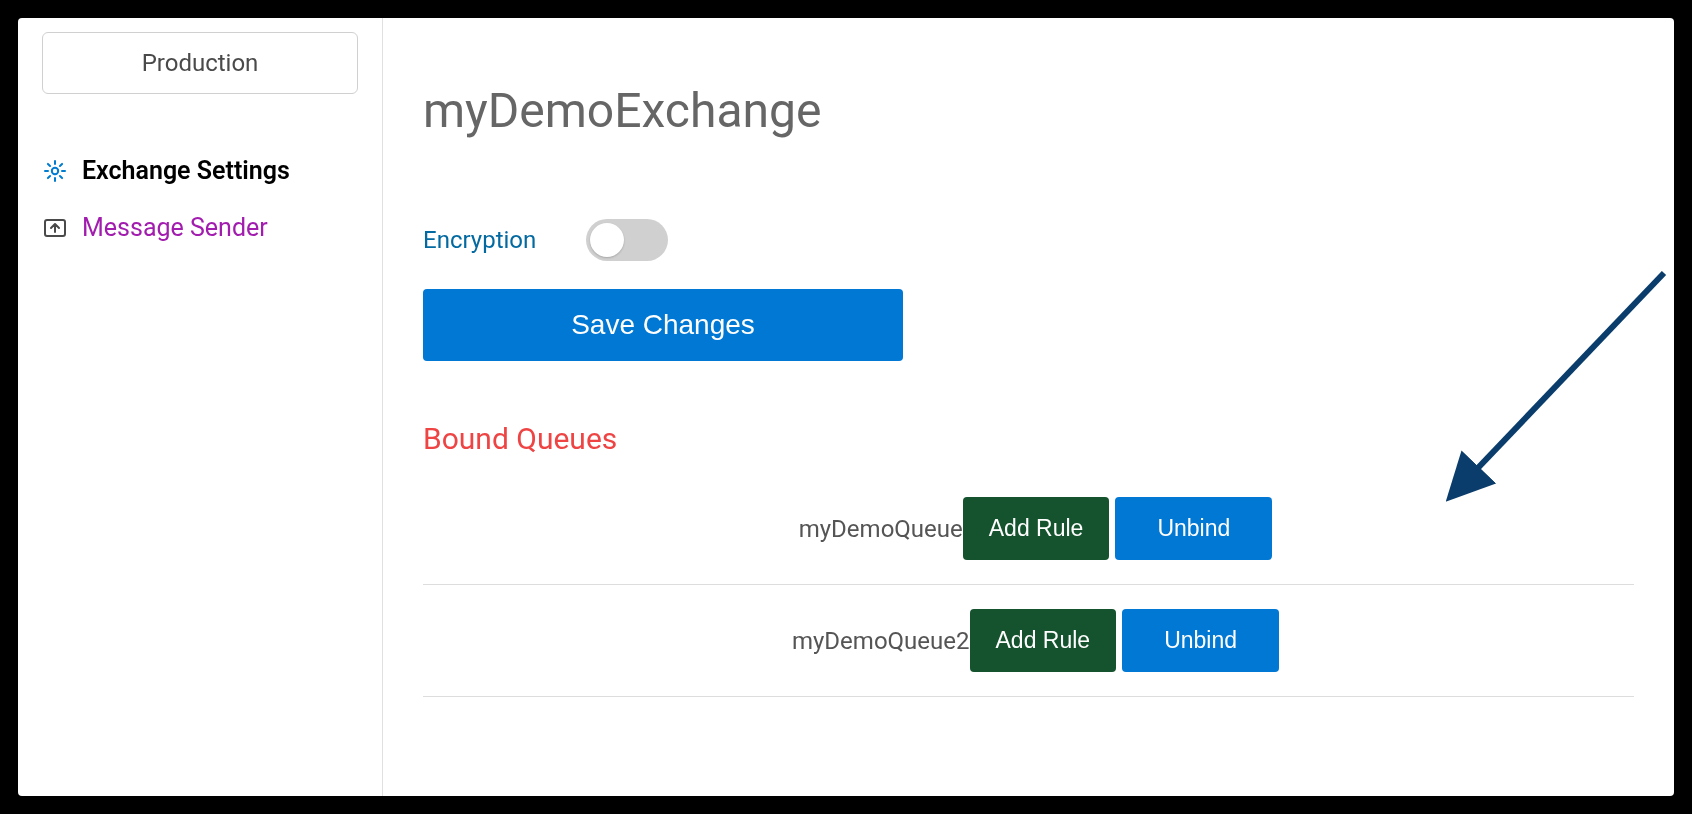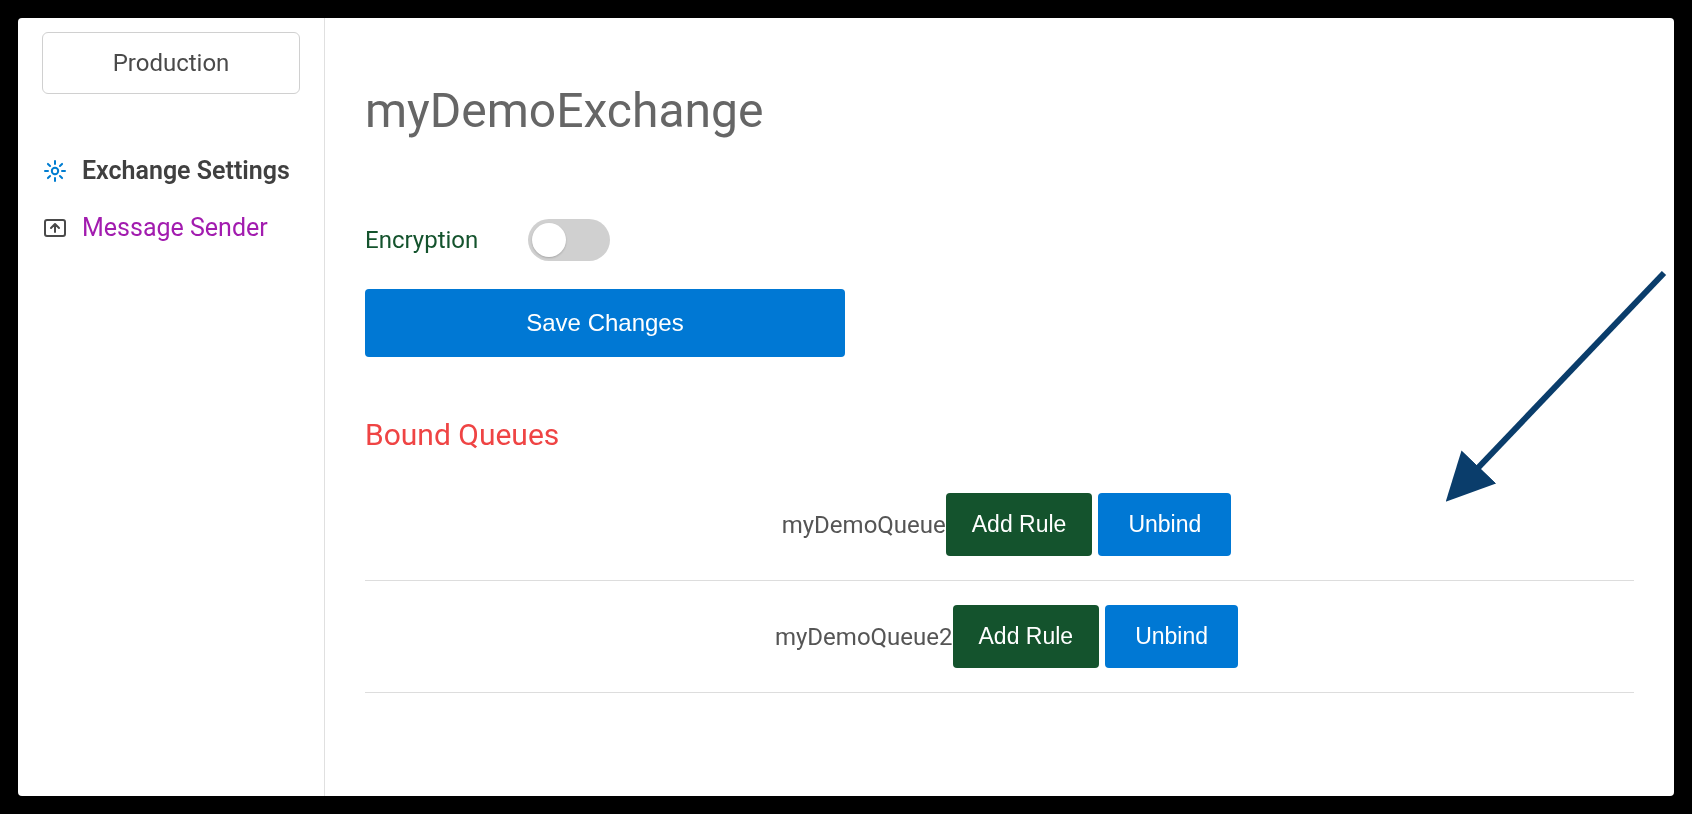--- a/index.html
+++ b/index.html
@@ -19,21 +19,21 @@
       top: 18px;
       left: 18px;
       right: 18px;
       bottom: 18px;
       background: #fff;
       display: flex;
       border-radius: 4px;
       overflow: visible;
     }
     .sidebar {
-      width: 307px;
+      width: 365px;
       border-right: 1px solid #e0e0e0;
       padding: 14px 24px 0 24px;
       display: flex;
       flex-direction: column;
     }
     .env-selector {
       border: 1px solid #d0d0d0;
       border-radius: 6px;
       padding: 16px 20px;
       text-align: center;
@@ -58,21 +58,21 @@
     }
     .nav-item {
       display: flex;
       align-items: center;
       gap: 14px;
       font-size: 25px;
       padding: 14px 0;
       cursor: pointer;
     }
     .nav-item.active {
-      color: #404040;
+      color: #000000;
       font-weight: 600;
     }
     .nav-item:not(.active) {
       color: #a21caf;
     }
     .nav-icon {
       width: 26px;
       height: 26px;
       display: flex;
       align-items: center;
@@ -90,21 +90,21 @@
       margin-bottom: 80px;
     }
     .encryption-row {
       display: flex;
       align-items: center;
       gap: 50px;
       margin-bottom: 28px;
     }
     .encryption-label {
       font-size: 24px;
-      color: #14532d;
+      color: #0369a1;
     }
     .toggle {
       width: 82px;
       height: 42px;
       background: #d0d0d0;
       border-radius: 21px;
       position: relative;
       cursor: pointer;
     }
     .toggle-knob {
@@ -114,21 +114,21 @@
       background: #fff;
       border-radius: 50%;
       top: 4px;
       left: 4px;
       box-shadow: 0 1px 2px rgba(0,0,0,0.2);
     }
     .save-button {
       background: #0078d4;
       color: #fff;
       border: none;
-      font-size: 24px;
+      font-size: 28px;
       padding: 20px 0;
       width: 480px;
       border-radius: 4px;
       cursor: pointer;
       margin-bottom: 60px;
     }
     .section-title {
       font-size: 30px;
       font-weight: 400;
       color: #ef4444;
@@ -156,21 +156,21 @@
       font-size: 23px;
       padding: 18px 26px;
       border-radius: 4px;
       cursor: pointer;
     }
     .btn-unbind {
       background: #0078d4;
       color: #fff;
       border: none;
       font-size: 23px;
-      padding: 18px 30px;
+      padding: 18px 42px;
       border-radius: 4px;
       cursor: pointer;
     }
     .annotation-arrow {
       position: absolute;
       top: 245px;
       right: 0;
       pointer-events: none;
     }
   </style>

